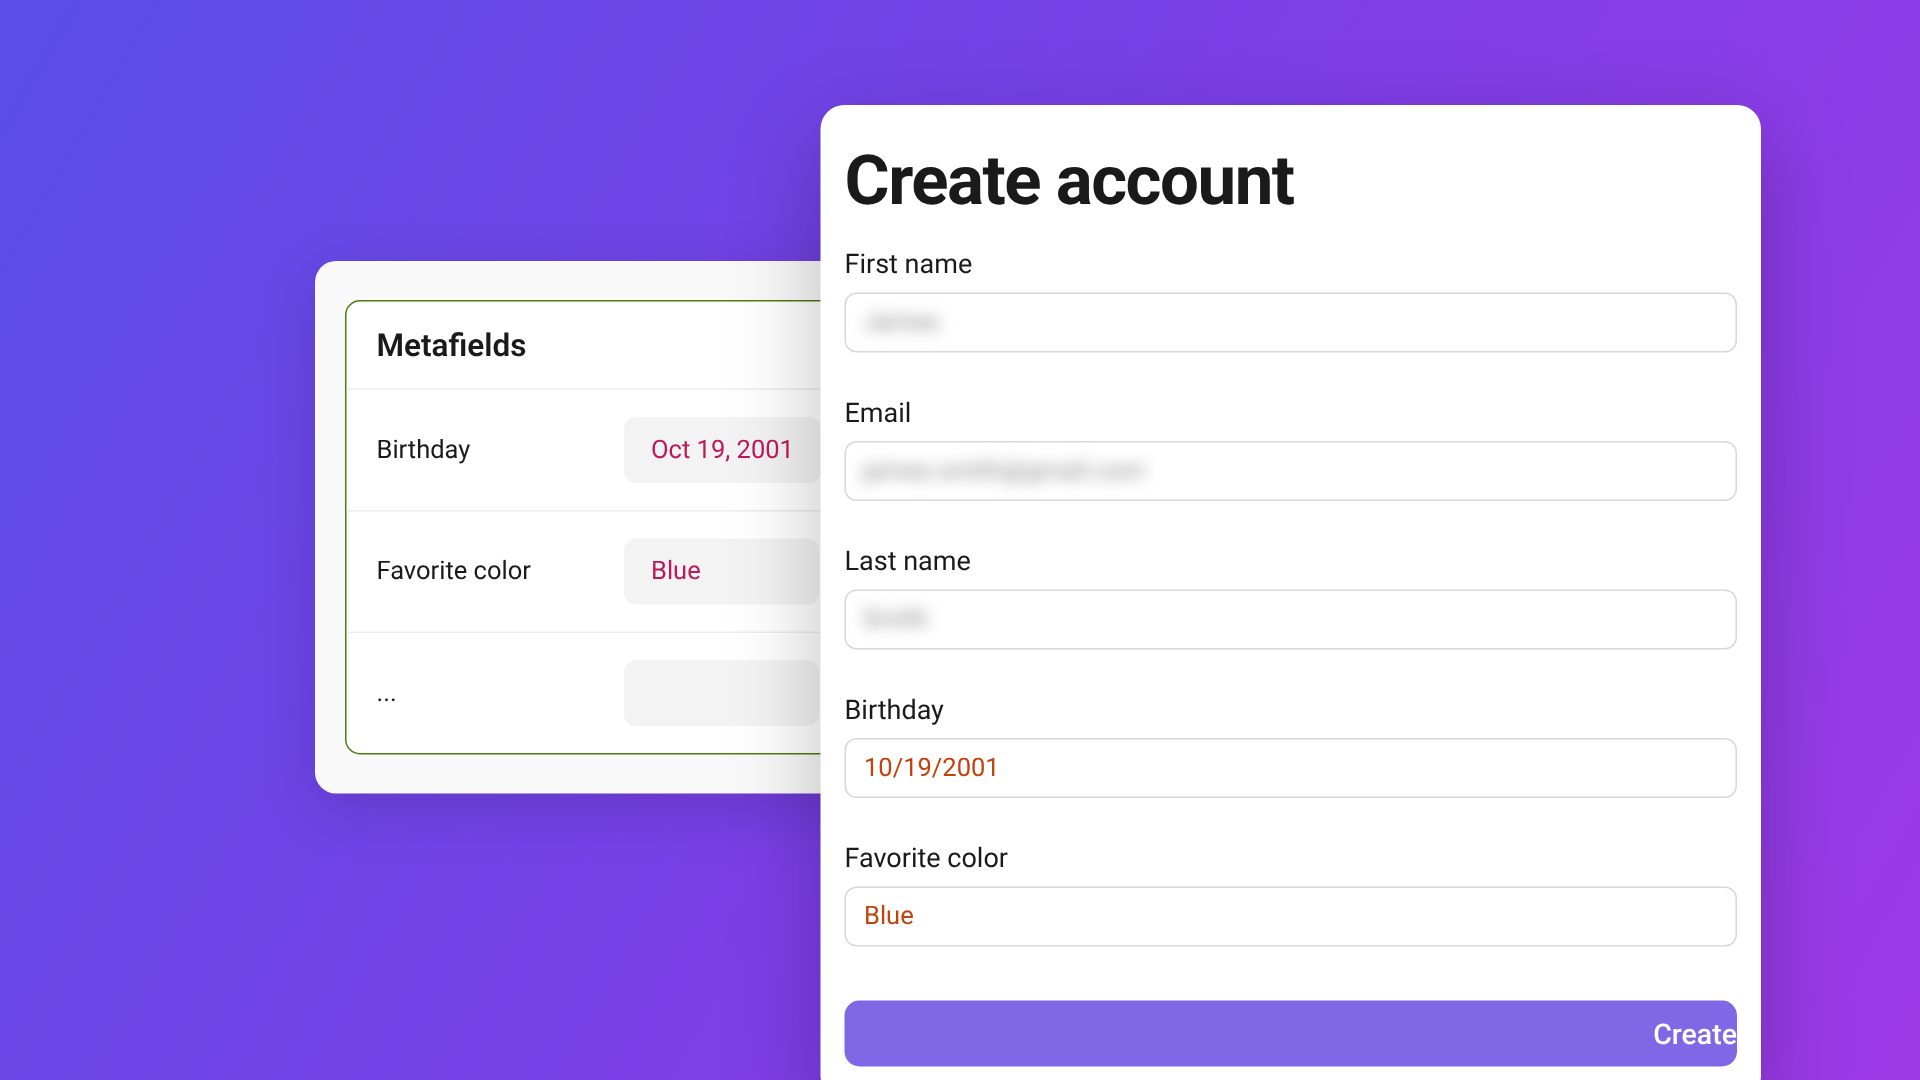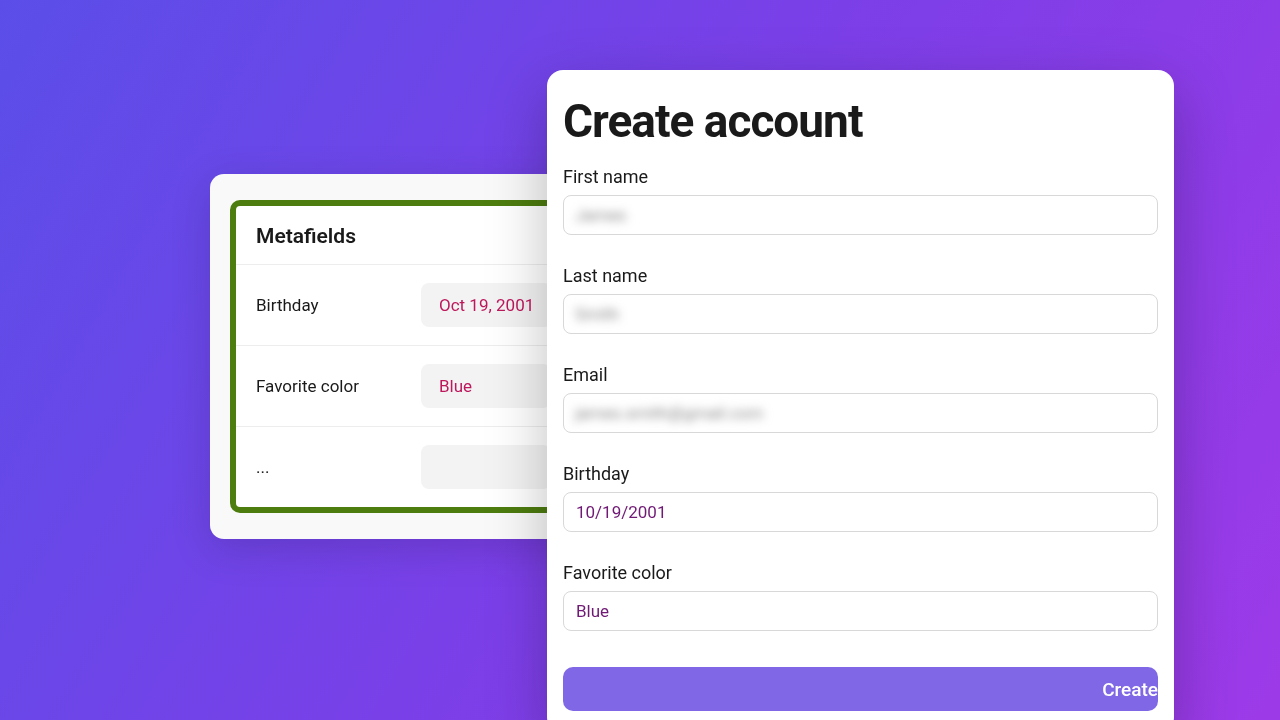--- a/index.html
+++ b/index.html
@@ -21,21 +21,21 @@
       top: 174px;
       width: 520px;
       background: #f9f9f9;
       border-radius: 14px;
       box-shadow: 0 10px 40px rgba(0,0,0,0.15);
       overflow: hidden;
     }
     .metafields-inner {
       margin: 26px 20px;
       background: #ffffff;
-      border: 6px solid #4d7c0f;
+      border: 1px solid #4d7c0f;
       border-radius: 10px;
       overflow: hidden;
     }
     .metafields-header {
       padding: 18px 20px 16px;
       font-size: 21px;
       font-weight: 600;
       color: #1a1a1a;
       border-bottom: 1px solid #ededed;
     }
@@ -92,21 +92,21 @@
       margin-bottom: 8px;
       font-weight: 400;
     }
     .form-input {
       width: 100%;
       height: 40px;
       border: 1px solid #d8d8d8;
       border-radius: 8px;
       padding: 0 12px;
       font-size: 17px;
-      color: #701a75;
+      color: #c2410c;
       background: #ffffff;
       outline: none;
     }
     .blurred-content {
       filter: blur(5px);
       color: #888;
       font-size: 17px;
       position: absolute;
       left: 12px;
       top: 50%;
@@ -156,32 +156,32 @@
 
   <div class="form-group">
     <label class="form-label">First name</label>
     <div class="input-wrapper">
       <input type="text" class="form-input" style="">
       <span class="blurred-content">James</span>
     </div>
   </div>
 
   <div class="form-group">
+    <label class="form-label">Email</label>
+    <div class="input-wrapper">
+      <input type="text" class="form-input" style="">
+      <span class="blurred-content">james.smith@gmail.com</span>
+    </div>
+  </div>
+
+  <div class="form-group">
     <label class="form-label">Last name</label>
     <div class="input-wrapper">
       <input type="text" class="form-input" style="">
       <span class="blurred-content">Smith</span>
-    </div>
-  </div>
-
-  <div class="form-group">
-    <label class="form-label">Email</label>
-    <div class="input-wrapper">
-      <input type="text" class="form-input" style="">
-      <span class="blurred-content">james.smith@gmail.com</span>
     </div>
   </div>
 
   <div class="form-group">
     <label class="form-label">Birthday</label>
     <input type="text" class="form-input" value="10/19/2001" style="">
   </div>
 
   <div class="form-group">
     <label class="form-label">Favorite color</label>

